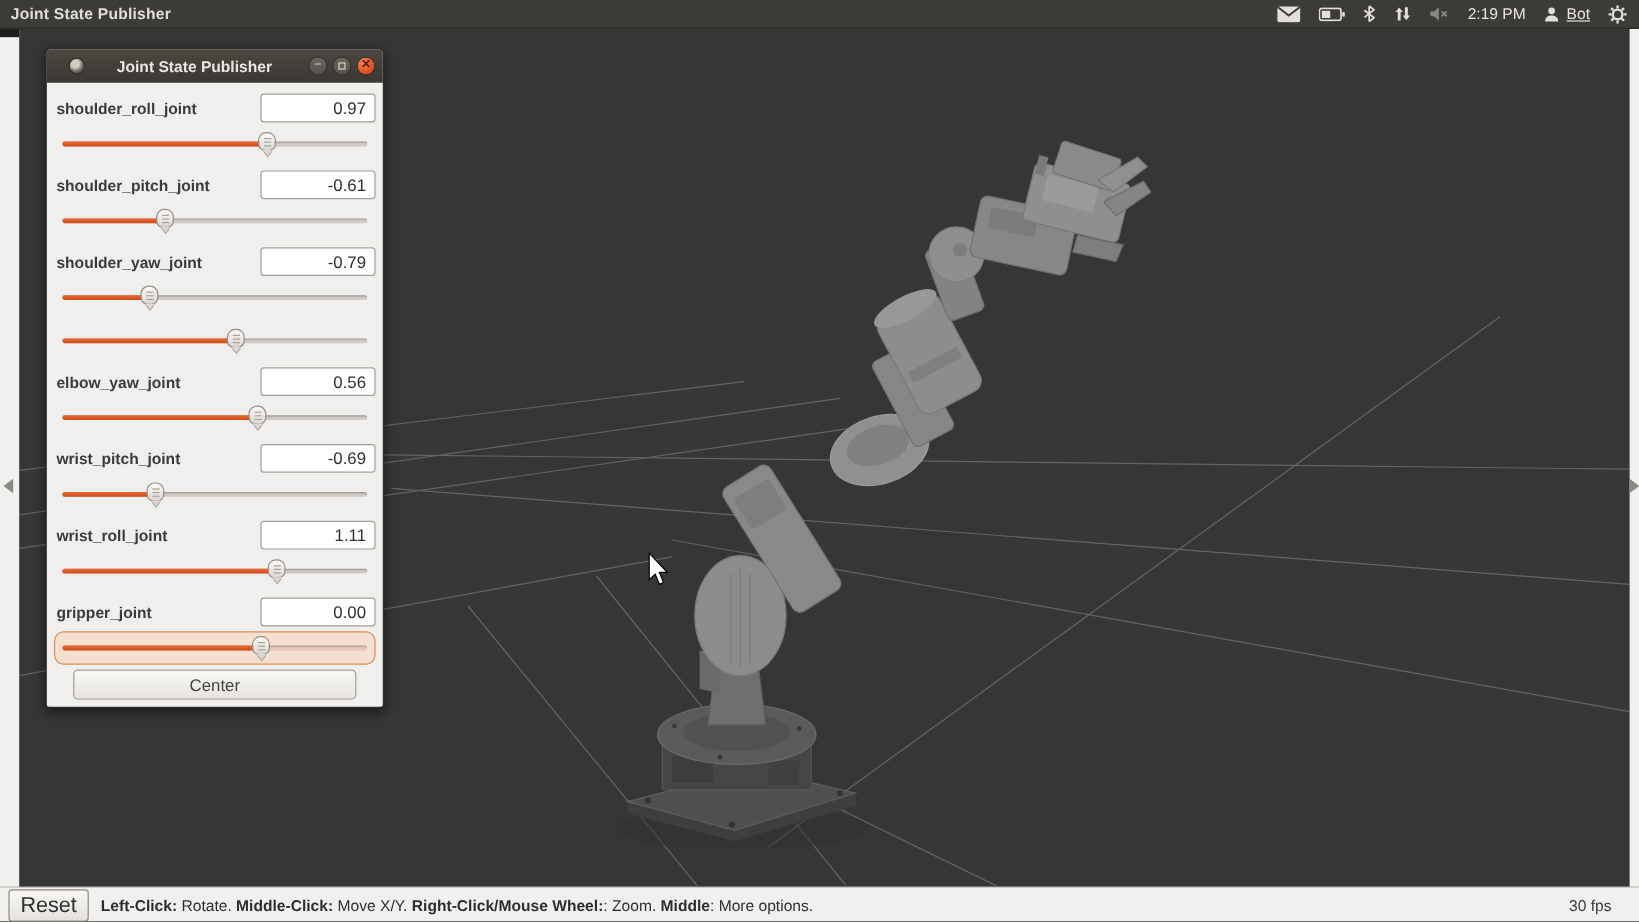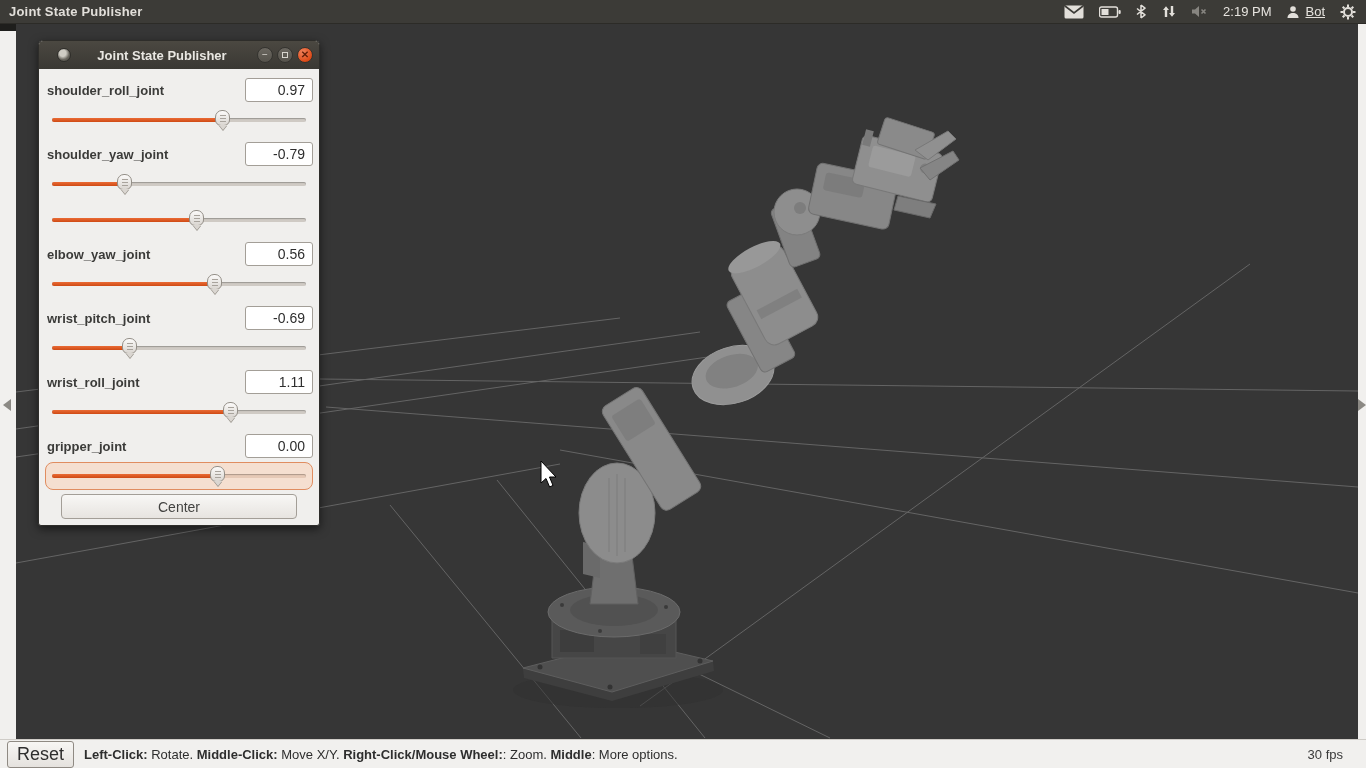--- a/index.html
+++ b/index.html
@@ -45,21 +45,21 @@
     display:flex; align-items:center; justify-content:center;
     background:linear-gradient(#6b6760,#55524b); border:1px solid #34332f;
     color:#d9d6cf; font-size:10px; line-height:1; }
   .winbtn.close { background:radial-gradient(circle at 35% 30%, #f0825c, #dd4814 75%); color:#5f1d07; font-weight:bold; }
   .winbtn .sq { width:6px; height:6px; border:1px solid #d9d6cf; display:block; }
   .jsp-body { padding:5px 4px 6px 4px; }
 
   .joint-row { padding:2px 2px 0 2px; }
   .joint-top { display:flex; align-items:center; justify-content:space-between; height:28px; padding:0 0 0 2px; }
   .joint-label { font-size:13px; font-weight:bold; color:#3b3b39; }
-  .joint-value { width:68px; height:24px; border:1px solid #a39e97; border-radius:3px;
+  .joint-value { width:96px; height:24px; border:1px solid #a39e97; border-radius:3px;
     background:#fff; text-align:right; padding-right:7px; font-size:14px; color:#2e2e2e;
     font-family:"Liberation Sans", sans-serif; }
   .slider-wrap { margin:2px 0 4px 0; padding:7px 4px; border-radius:3px; border:1px solid transparent; }
   .slider-wrap.highlight { background:#f5dfd0; border:1px solid #e08d60; border-radius:8px; }
   .slider { position:relative; height:12px; }
   .slider-track { position:absolute; left:2px; right:2px; top:4px; height:4px;
     background:#cfcac4; border-radius:2px; box-shadow:inset 0 1px 1px rgba(0,0,0,.25); }
   .highlight .slider-track { background:#e6c9b6; }
   .slider-fill { height:4px; background:linear-gradient(#ea6b35,#cf4a14); border-radius:2px; }
   .slider-handle { position:absolute; top:-4px; width:15px; height:16px;
@@ -268,20 +268,36 @@
         <div class="slider-track">
               <div class="slider-fill" style="width: 67%;"></div>
             </div>
         <div class="slider-handle" style="left: calc(67% - 8px);">
               <span class="grip"></span>
             </div>
       </div>
     </div>
   </div>
 
+  <div class="joint-row">
+    <div class="joint-top">
+      <span class="joint-label">shoulder_pitch_joint</span>
+      <input class="joint-value" value="-0.61" style="">
+    </div>
+    <div class="slider-wrap">
+      <div class="slider">
+        <div class="slider-track">
+              <div class="slider-fill" style="width: 34%;"></div>
+            </div>
+        <div class="slider-handle" style="left: calc(34% - 8px);">
+              <span class="grip"></span>
+            </div>
+      </div>
+    </div>
+  </div>
 
   <div class="joint-row">
     <div class="joint-top">
       <span class="joint-label">shoulder_yaw_joint</span>
       <input class="joint-value" value="-0.79" style="">
     </div>
     <div class="slider-wrap">
       <div class="slider">
         <div class="slider-track">
               <div class="slider-fill" style="width: 29%;"></div>

